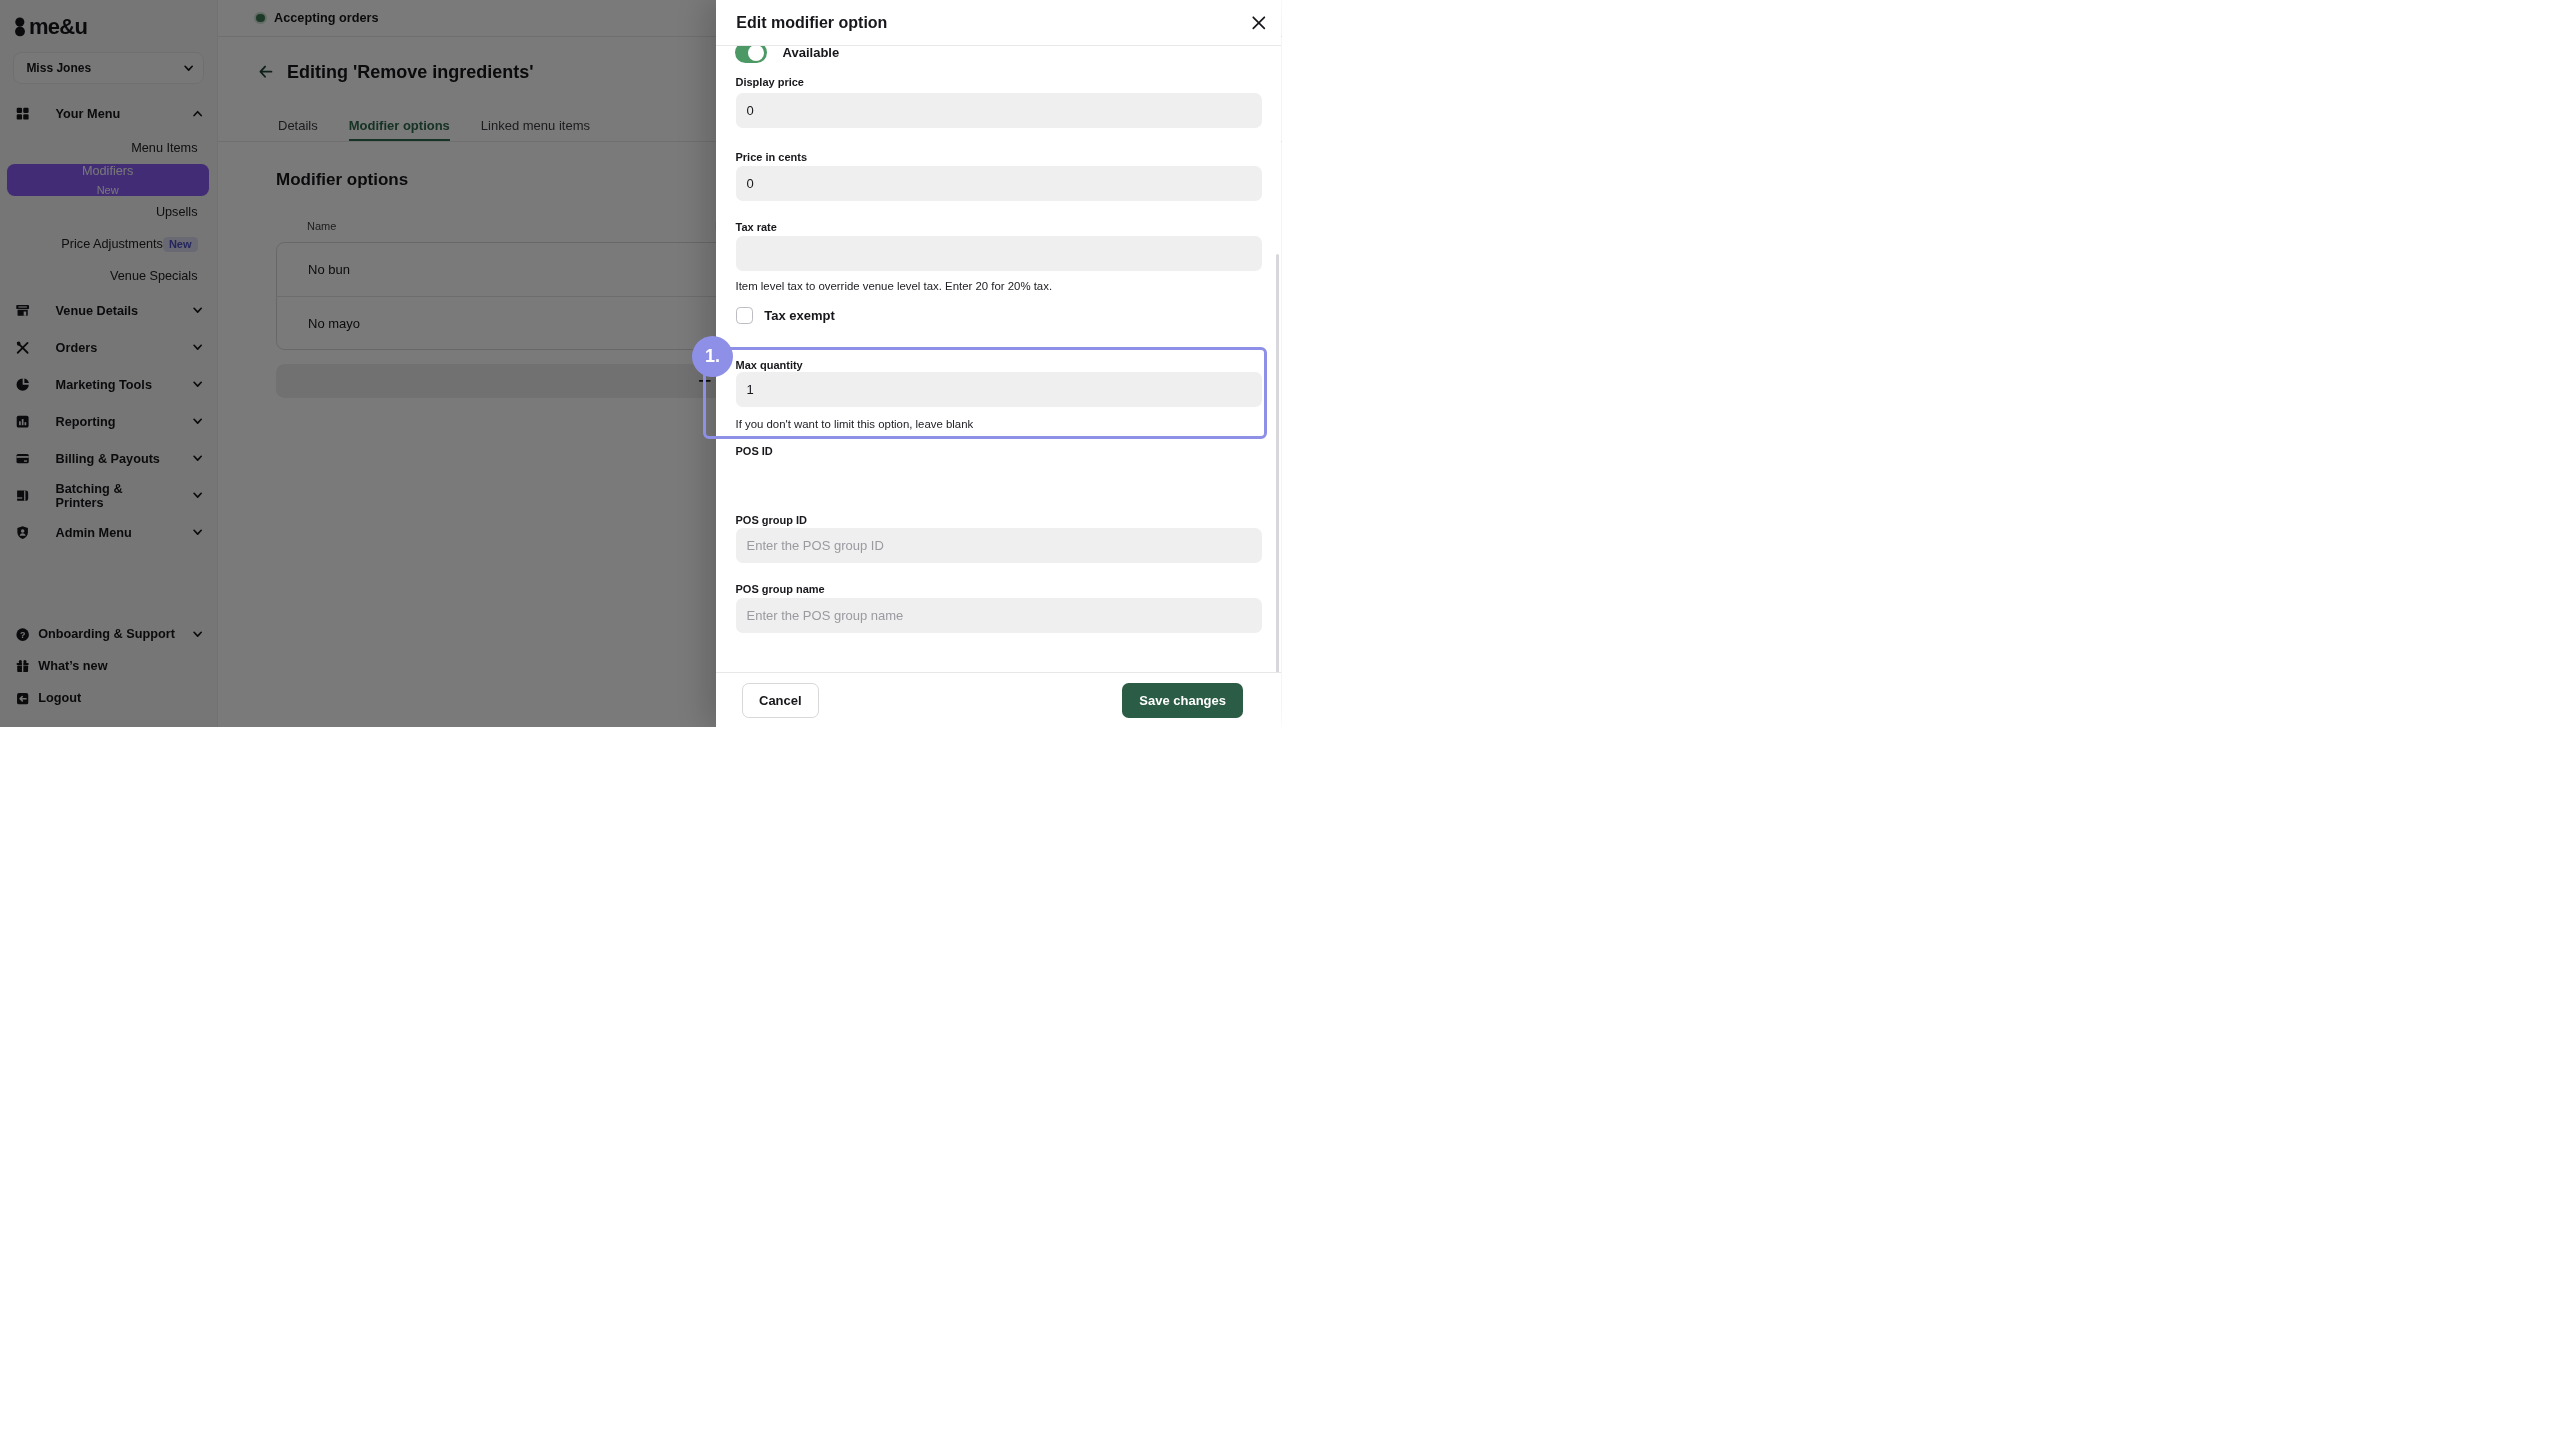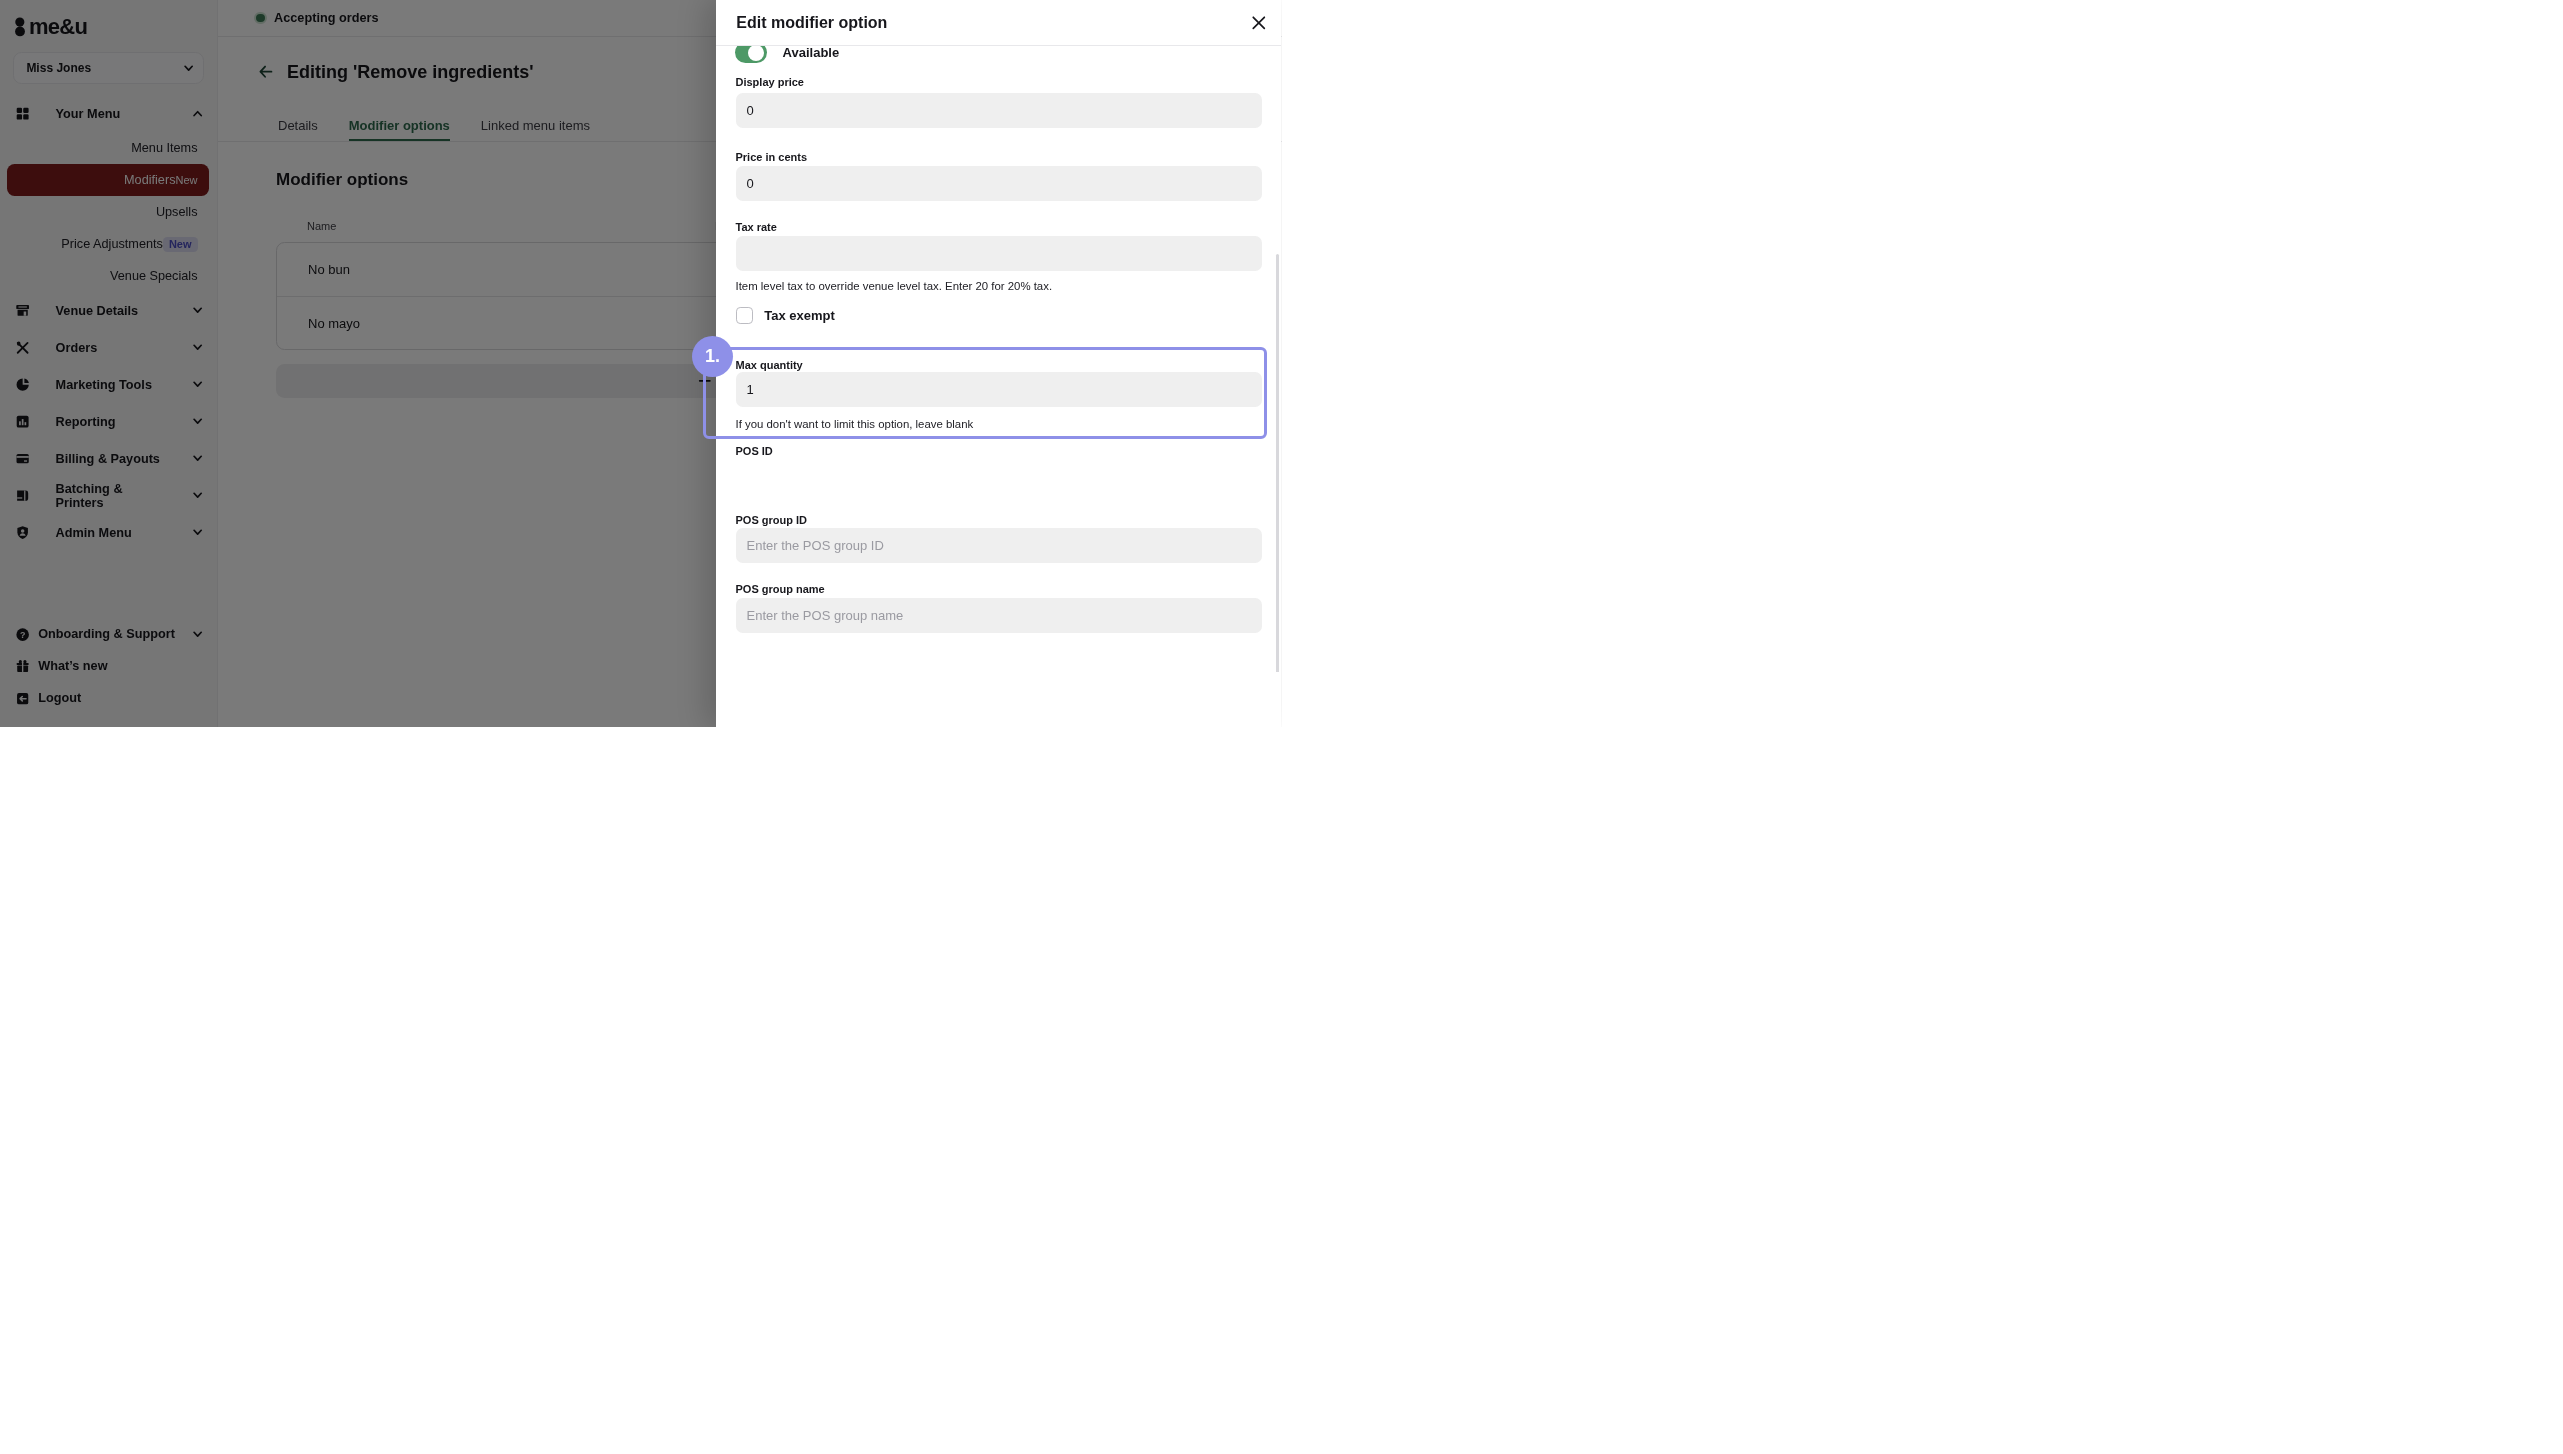--- a/index.html
+++ b/index.html
@@ -17,21 +17,21 @@
   .logo-text{font-size:22px;font-weight:bold;letter-spacing:-0.7px;color:var(--ink);}
   .venue{margin:14.4px 12.7px 0 12.7px;height:32px;background:#FBFBFC;border:0.8px solid #E9E9EC;
     border-radius:8.5px;display:flex;align-items:center;padding:0 10.2px 0 12.7px;box-sizing:border-box;cursor:pointer;}
   .venue-label{font-size:12px;font-weight:bold;color:var(--ink);flex:1;}
   .nav{margin-top:11px;}
   .nav-row{height:37px;display:flex;align-items:center;padding:0 14.4px 0 15.3px;gap:25px;cursor:pointer;}
   .nav-row .lbl{font-size:12.7px;font-weight:bold;color:var(--ink);flex:1;}
   .sub{height:32px;margin:0 8.5px 0 6.8px;display:flex;align-items:center;
     padding:0 11px;border-radius:7.6px;cursor:pointer;text-align:right;}
   .sub .lbl{font-size:12.7px;color:#222228;flex:1;}
-  .sub.selected{background:#7f1d1d;}
+  .sub.selected{background:#8b5cf6;flex-direction:column;}
   .sub.selected .lbl{color:#FAFAFA;}
   .pill-new{font-size:11px;color:#FAFAFA;}
   .badge-new{font-size:11px;font-weight:bold;color:#4D4FC2;background:rgba(85,86,206,0.16);
     padding:1.7px 6px;border-radius:4.2px;}
   .side-footer{position:absolute;left:0;right:0;bottom:12.7px;}
   .foot-row{height:32px;display:flex;align-items:center;padding:0 14.4px 0 15.3px;gap:7.6px;cursor:pointer;}
   .foot-row .lbl{font-size:12.7px;font-weight:bold;color:var(--ink);flex:1;}
   .icon18{width:15.3px;height:15.3px;flex:0 0 15.3px;}
 
   
@@ -359,19 +359,23 @@
 
       <label class="f-label" style="top:468px;">POS group ID</label>
       <input class="inp" style="top: 482px;" placeholder="Enter the POS group ID">
 
       <label class="f-label" style="top:537px;">POS group name</label>
       <input class="inp" style="top: 552px;" placeholder="Enter the POS group name">
 
       <div class="scrollbar"></div>
     </div>
 
+    <div class="d-foot">
+      <button class="btn-cancel">Cancel</button>
+      <button class="btn-save">Save changes</button>
+    </div>
   </section>
 
   <div class="hl-box"></div>
   <div class="step-badge">1.</div>
 
 </div>
 
 
 </body></html>

